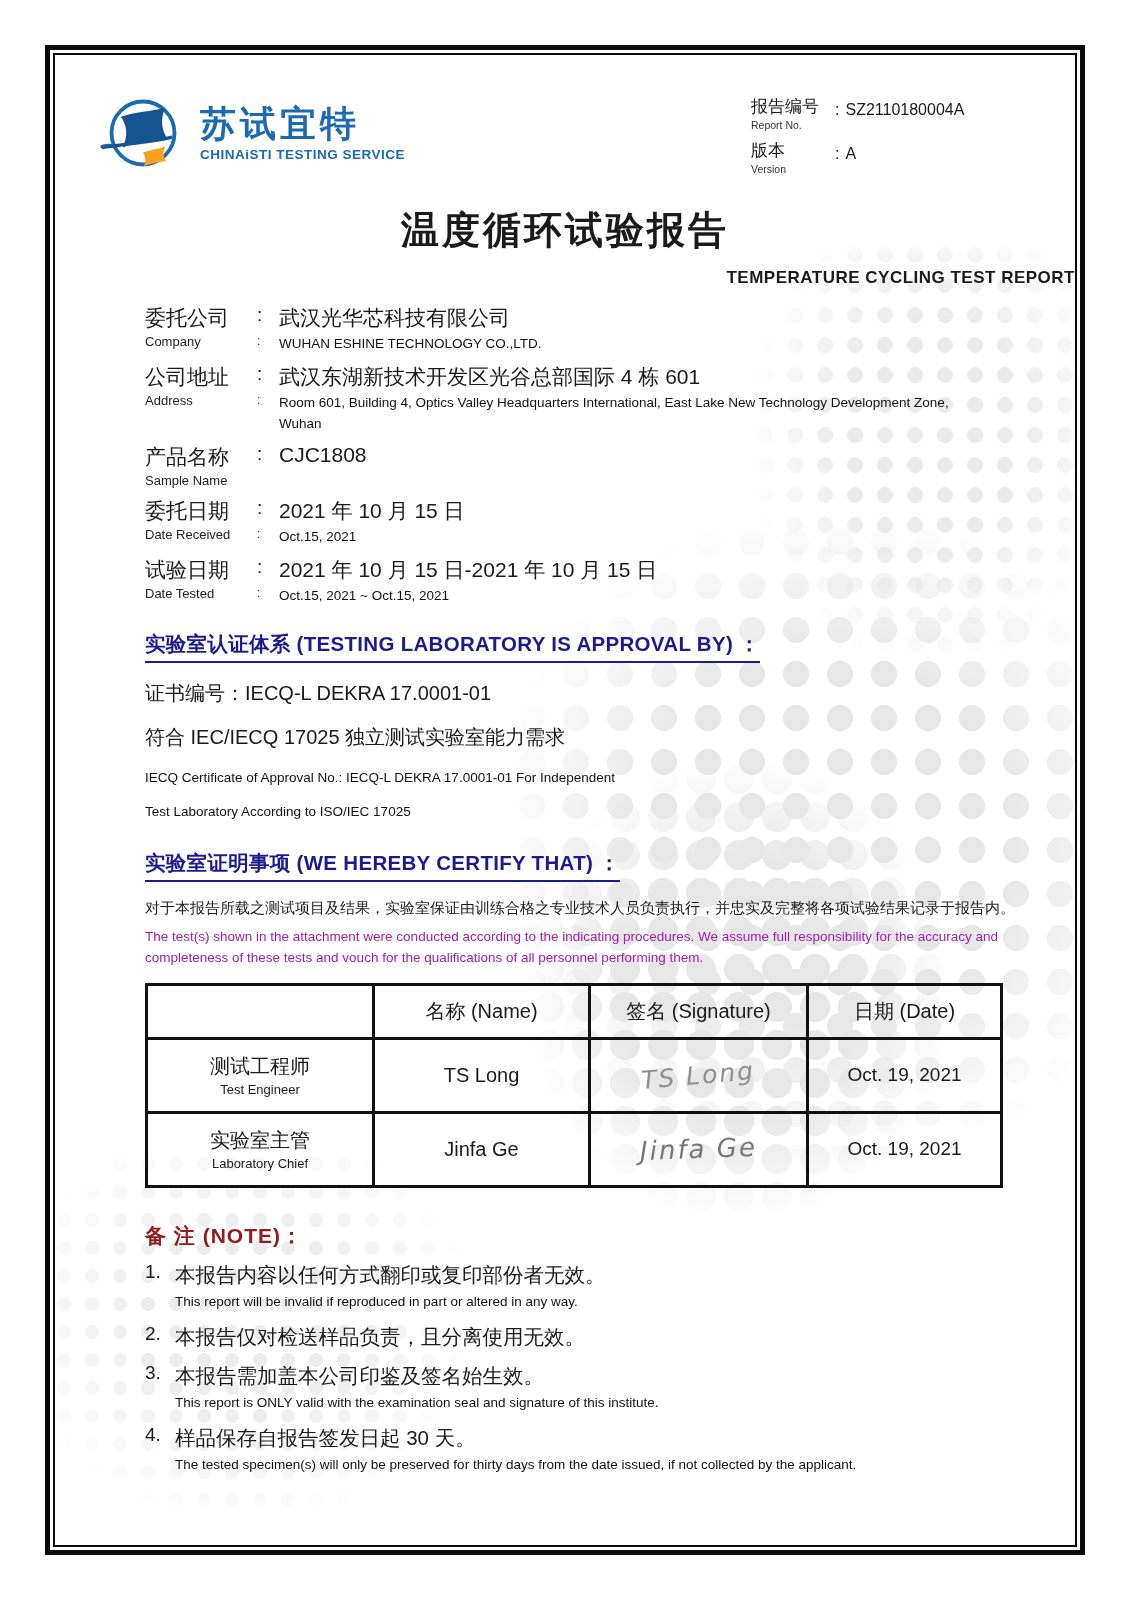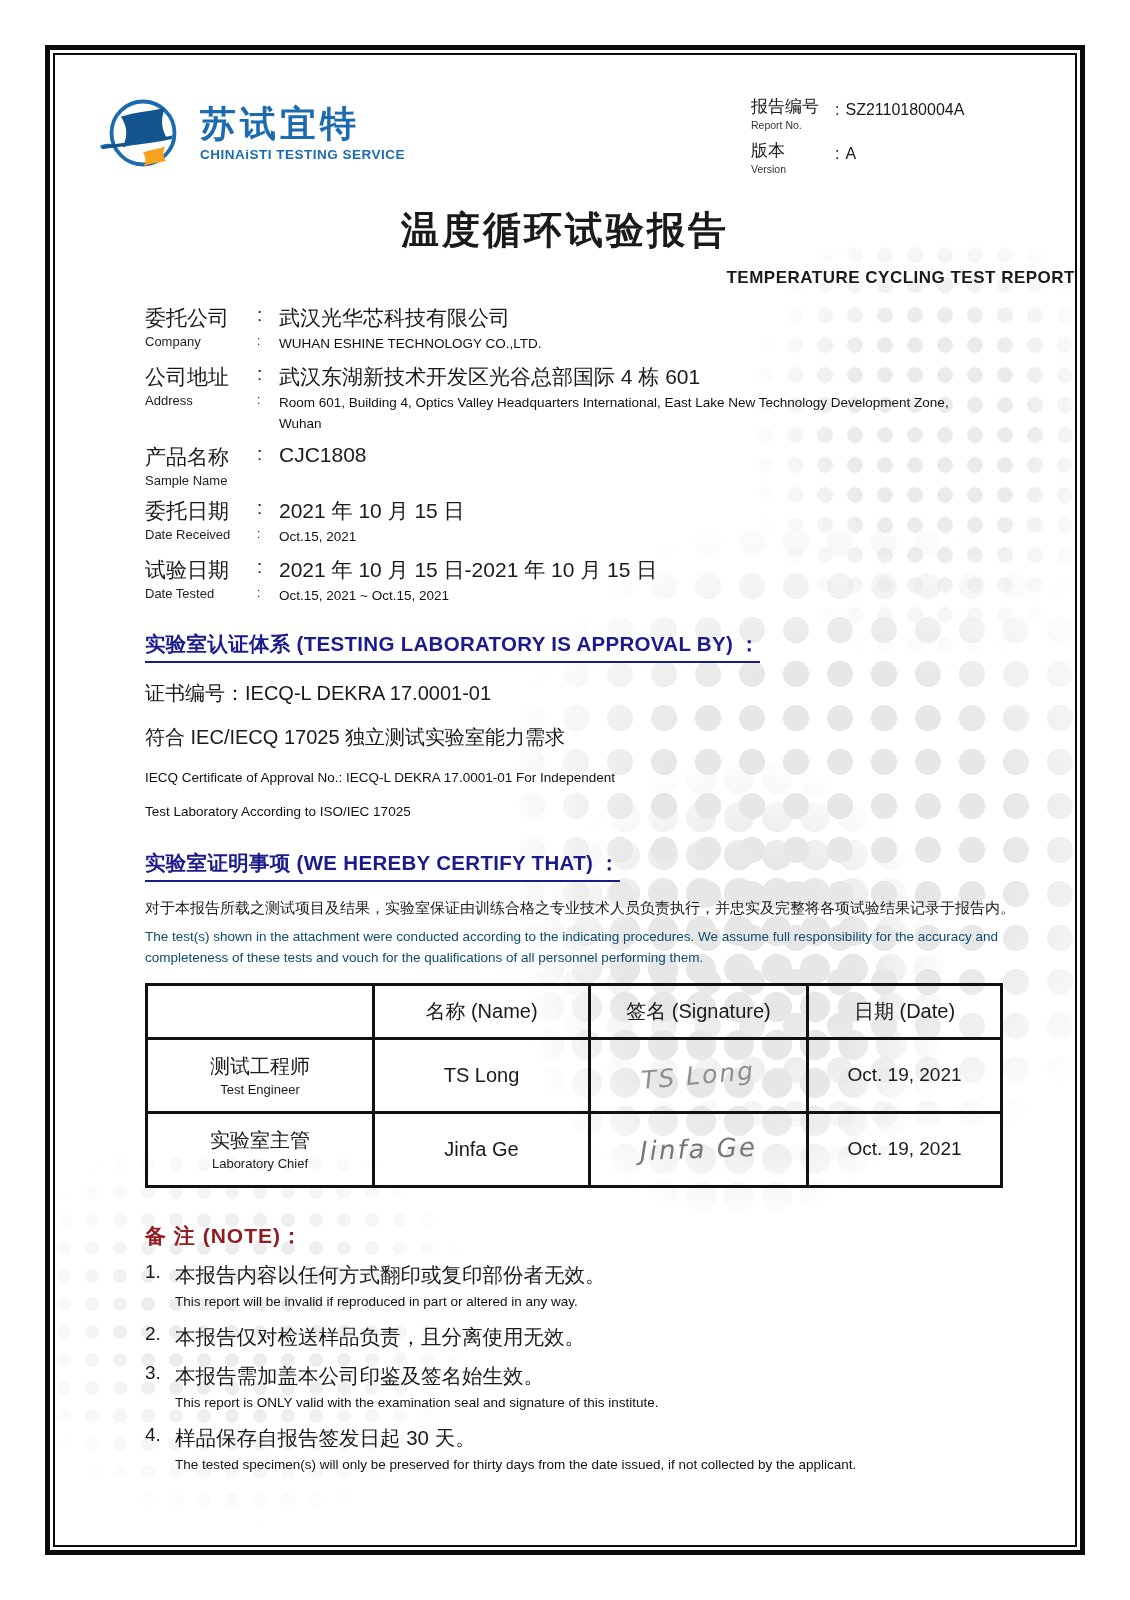--- a/index.html
+++ b/index.html
@@ -69,21 +69,21 @@
 
   
   .sec-heading { display:inline-block; color:#1b1b8c; font-weight:bold; font-size:20.5px;
     border-bottom:2.5px solid #1b1b8c; padding-bottom:3px; letter-spacing:0.3px; }
   .sec1 { margin:24px 60px 0 90px; }
   .sec-line-zh { font-size:20px; margin-top:17px; }
   .sec-line-en { font-size:13.5px; margin-top:19px; color:#111; }
 
   .sec2 { margin:30px 60px 0 90px; }
   .certify-zh { font-size:15px; line-height:2.18; margin-top:10px; }
-  .certify-en { font-size:13.5px; line-height:1.55; margin-top:2px; color:#0c4a6e; }
+  .certify-en { font-size:13.5px; line-height:1.55; margin-top:2px; color:#a21caf; }
 
   
   table.sig { border-collapse:collapse; margin:14px 0 0 90px; table-layout:fixed; background:transparent; }
   table.sig th, table.sig td { border:3px solid #111; text-align:center; vertical-align:middle; font-weight:normal; }
   table.sig th { height:54px; font-size:20px; }
   table.sig td { height:74px; }
   .role-zh { font-size:20px; }
   .role-en { font-size:13px; margin-top:2px; }
   .cell-name { font-size:20px; }
   .cell-date { font-size:19px; }

